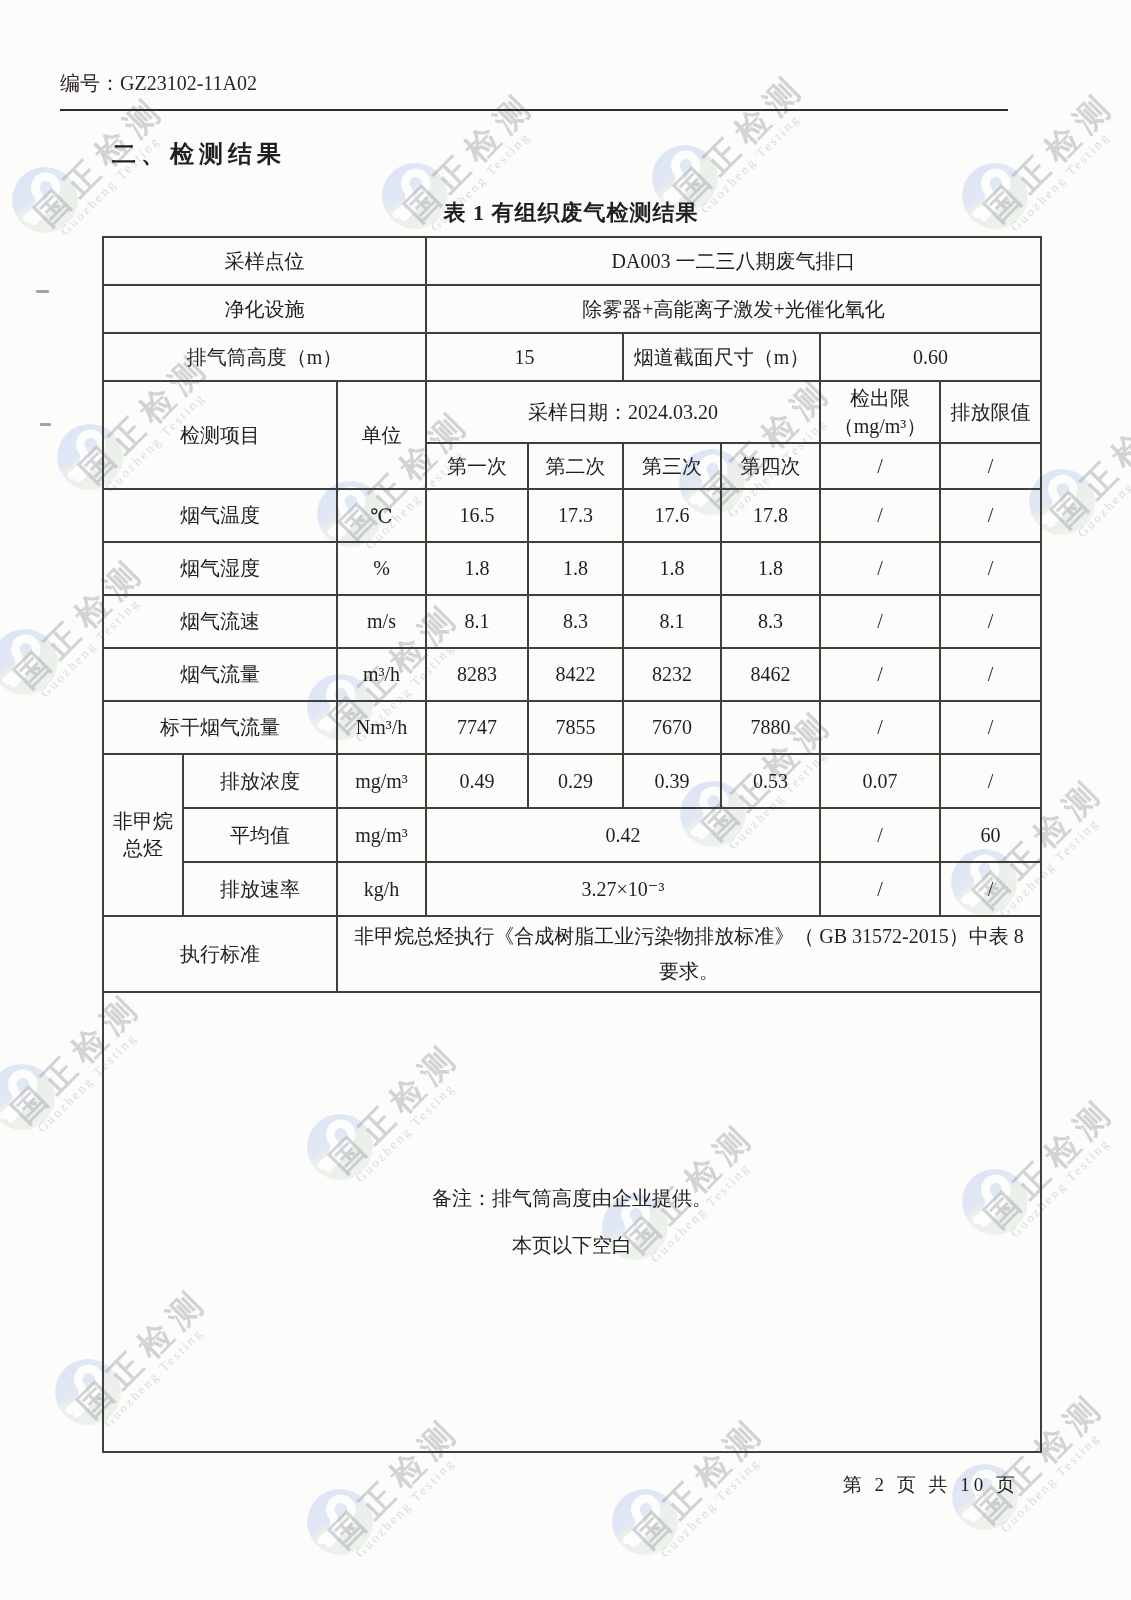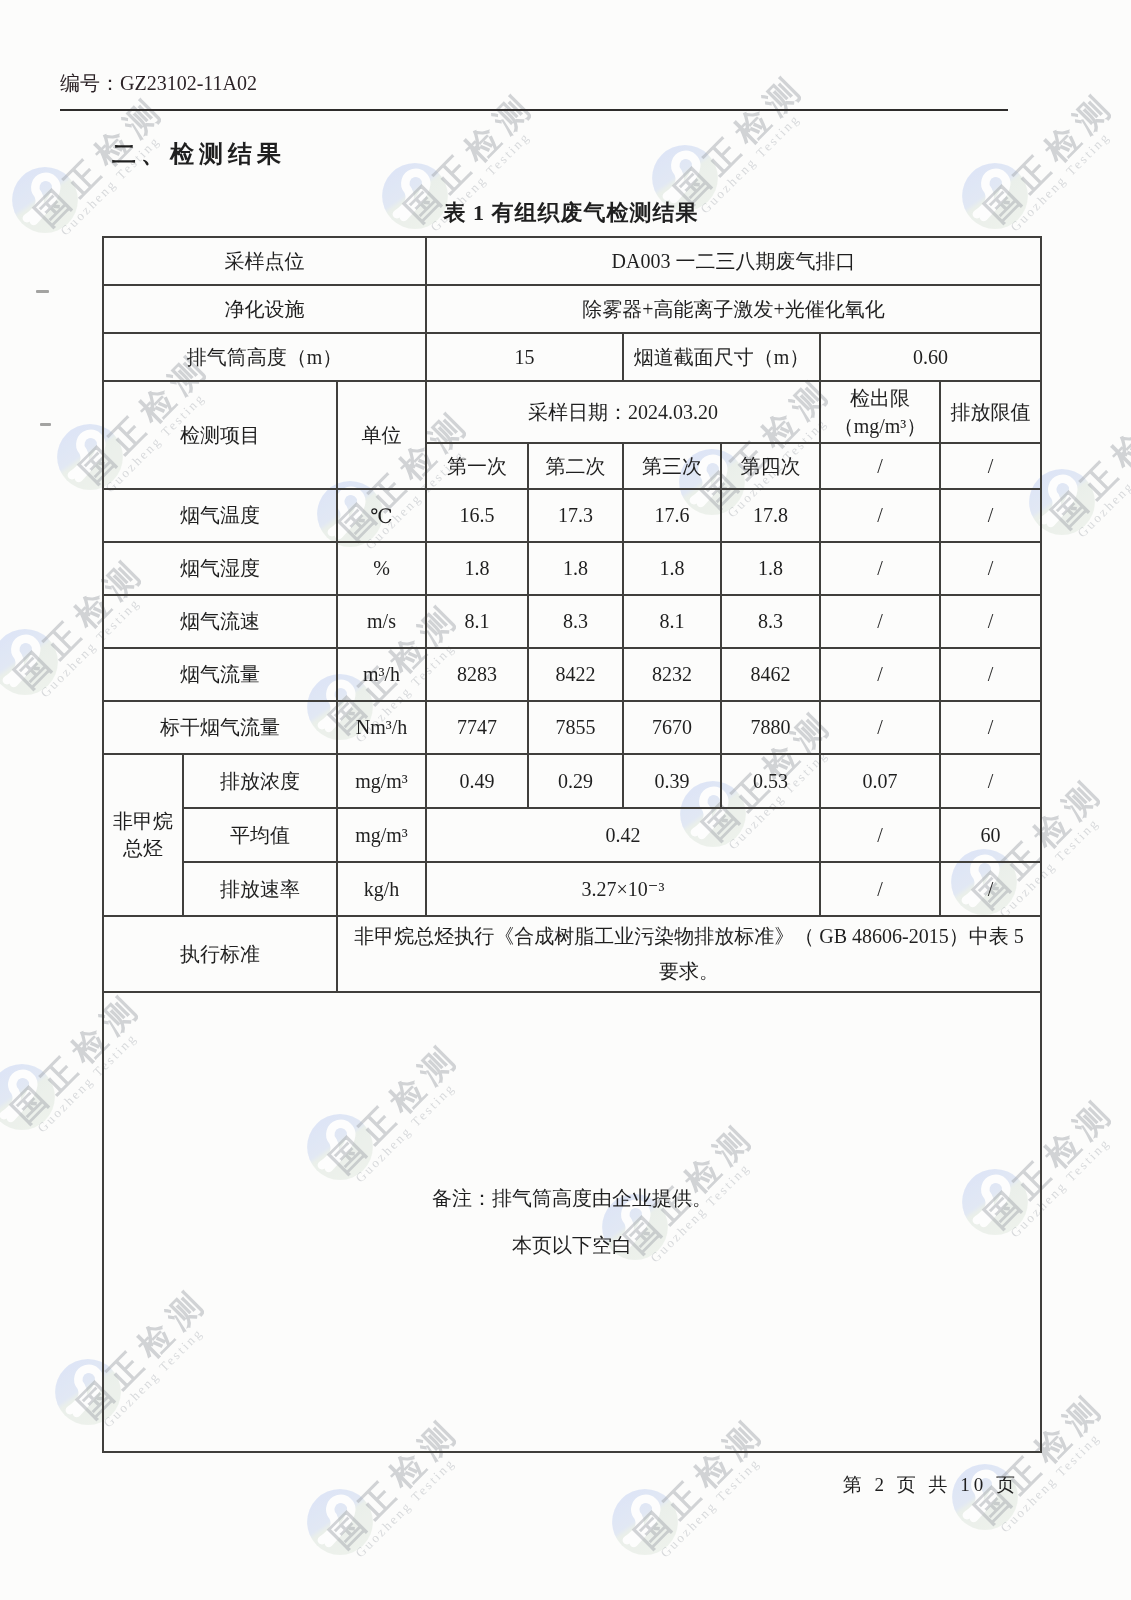--- a/index.html
+++ b/index.html
@@ -588,21 +588,21 @@
       <tr class="r-nmhc">
         <td>排放速率</td>
         <td>kg/h</td>
         <td colspan="4">3.27×10⁻³</td>
         <td>/</td>
         <td>/</td>
       </tr>
 
       <tr class="r-std">
         <td colspan="2">执行标准</td>
-        <td colspan="7" class="left">非甲烷总烃执行《合成树脂工业污染物排放标准》（ GB 48606-2015）中表 5 要求。</td>
+        <td colspan="7" class="left">非甲烷总烃执行《合成树脂工业污染物排放标准》（ GB 31572-2015）中表 8 要求。</td>
       </tr>
 
       <tr class="r-note">
         <td colspan="9" class="note-cell">
           <div>备注：排气筒高度由企业提供。</div>
           <div class="note-line2">本页以下空白</div>
         </td>
       </tr>
     </tbody>
       </table>

